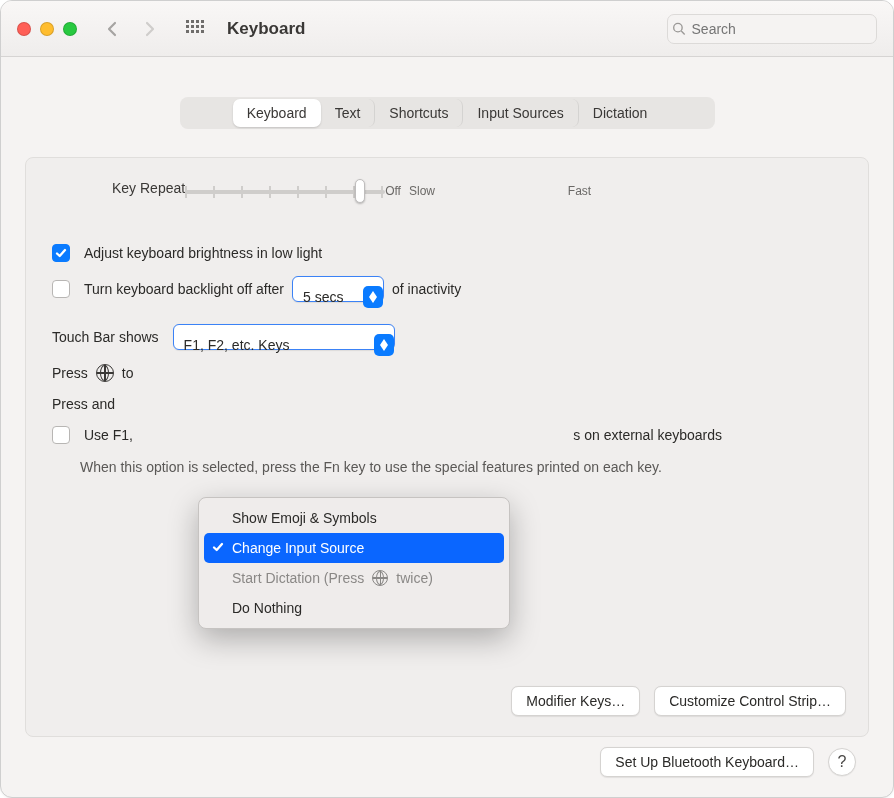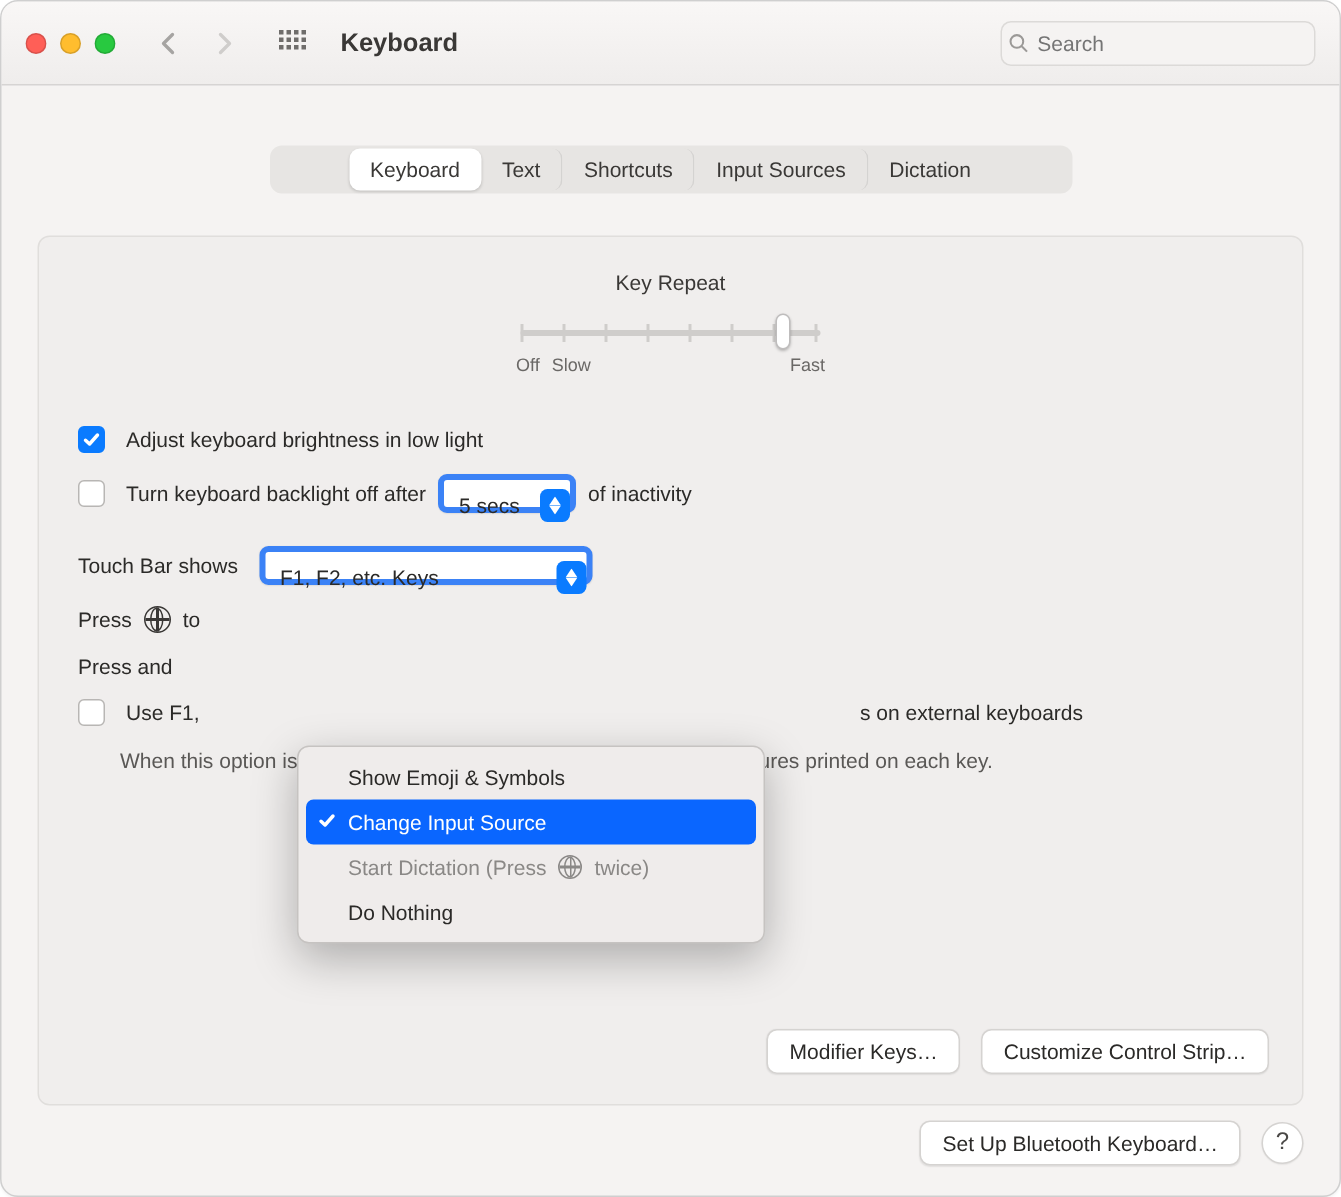--- a/index.html
+++ b/index.html
@@ -49,42 +49,42 @@
 }
 .tab:last-child { border-right: none; }
 .tab.active { background:#fff; box-shadow: 0 1px 2px rgba(0,0,0,0.15); border-right:none; }
 
 .panel {
   background:#f0eeed; border:1px solid #e0dedc; border-radius:8px;
   padding: 22px 26px 24px 26px; position:relative; min-height: 580px;
 }
 
 .sliders-row { display:flex; justify-content:space-between; gap:40px; margin-bottom: 34px; padding: 0 60px; }
-.slider-group { display:flex; flex-direction:column; align-items:center; flex:1; }
+.slider-group { display:flex; align-items:flex-start; flex:1; }
 .slider-title { font-size:14px; color:#3a3836; margin-bottom:14px; }
 .slider-track {
   position:relative; width:200px; height:22px;
 }
 .slider-line { position:absolute; top:10px; left:0; right:0; height:4px; background:#cfcdcb; border-radius:2px; }
 .tick { position:absolute; top:6px; width:2px; height:12px; background:#cfcdcb; }
 .thumb { position:absolute; top:-1px; width:10px; height:24px; background:#fff; border:1px solid #bfbdbd; border-radius:5px; box-shadow:0 1px 2px rgba(0,0,0,0.25); }
 .slider-labels { display:flex; justify-content:space-between; width:206px; font-size:12px; color:#6a6866; margin-top:4px; }
 .slider-labels .left2 { display:flex; gap:8px; }
 
 .row { display:flex; align-items:center; gap:8px; font-size:14px; color:#2b2a28; margin-bottom:14px; }
 
 .chk {
   width:18px; height:18px; border:1px solid #b8b6b4; border-radius:4px; background:#fff;
   display:inline-flex; align-items:center; justify-content:center; margin-right:6px;
 }
 .chk.checked { background:#0a7bff; border-color:#0a7bff; }
 .chk.checked svg { width:12px; height:12px; color:#fff; }
 
 .sel {
-  display:inline-flex; align-items:center; background:#fff; border:4px solid #3b82f6; border-radius:6px;
+  display:inline-flex; align-items:center; background:#fff; border:1px solid #3b82f6; border-radius:6px;
   height:26px; padding:16px 0 0 10px; font-size:14px; color:#2b2a28; position:relative;
   box-shadow: 0 0.5px 1px rgba(0,0,0,0.08);
 }
 .sel .arrows {
   width:20px; height:22px; margin-left:8px; border-radius:5px; background:#0a7bff; color:#fff;
   display:flex; flex-direction:column; align-items:center; justify-content:center; 
 }
 .sel .arrows svg { width:8px; height:6px; }
 .sel.wide { width:222px; justify-content:space-between; }
 .sel.small { width:92px; justify-content:space-between; }
@@ -113,21 +113,21 @@
 
 .desc { font-size:14px; color:#5a5856; margin: 2px 0 0 28px; line-height:1.35; max-width: 740px; }
 
 .panel-footer { position:absolute; bottom:20px; right:22px; display:flex; gap:14px; }
 .btn {
   background:#fff; border:1px solid #d5d3d1; border-radius:7px; height:30px; padding:0 14px;
   font-size:14px; color:#2b2a28; box-shadow:0 0.5px 1px rgba(0,0,0,0.08);
   display:inline-flex; align-items:center; justify-content:center;
 }
 
-.bottom-bar { position:absolute; bottom:20px; right:24px; display:flex; align-items:center; gap:14px; }
+.bottom-bar { position:absolute; bottom:20px; right:37px; display:flex; align-items:center; gap:14px; }
 .help {
   width:28px; height:28px; border-radius:50%; background:#fff; border:1px solid #d5d3d1;
   display:flex; align-items:center; justify-content:center; font-size:16px; color:#4a4846;
   box-shadow:0 0.5px 1px rgba(0,0,0,0.08);
 }
 </style>
 </head>
 <body>
 
 <div class="window">

